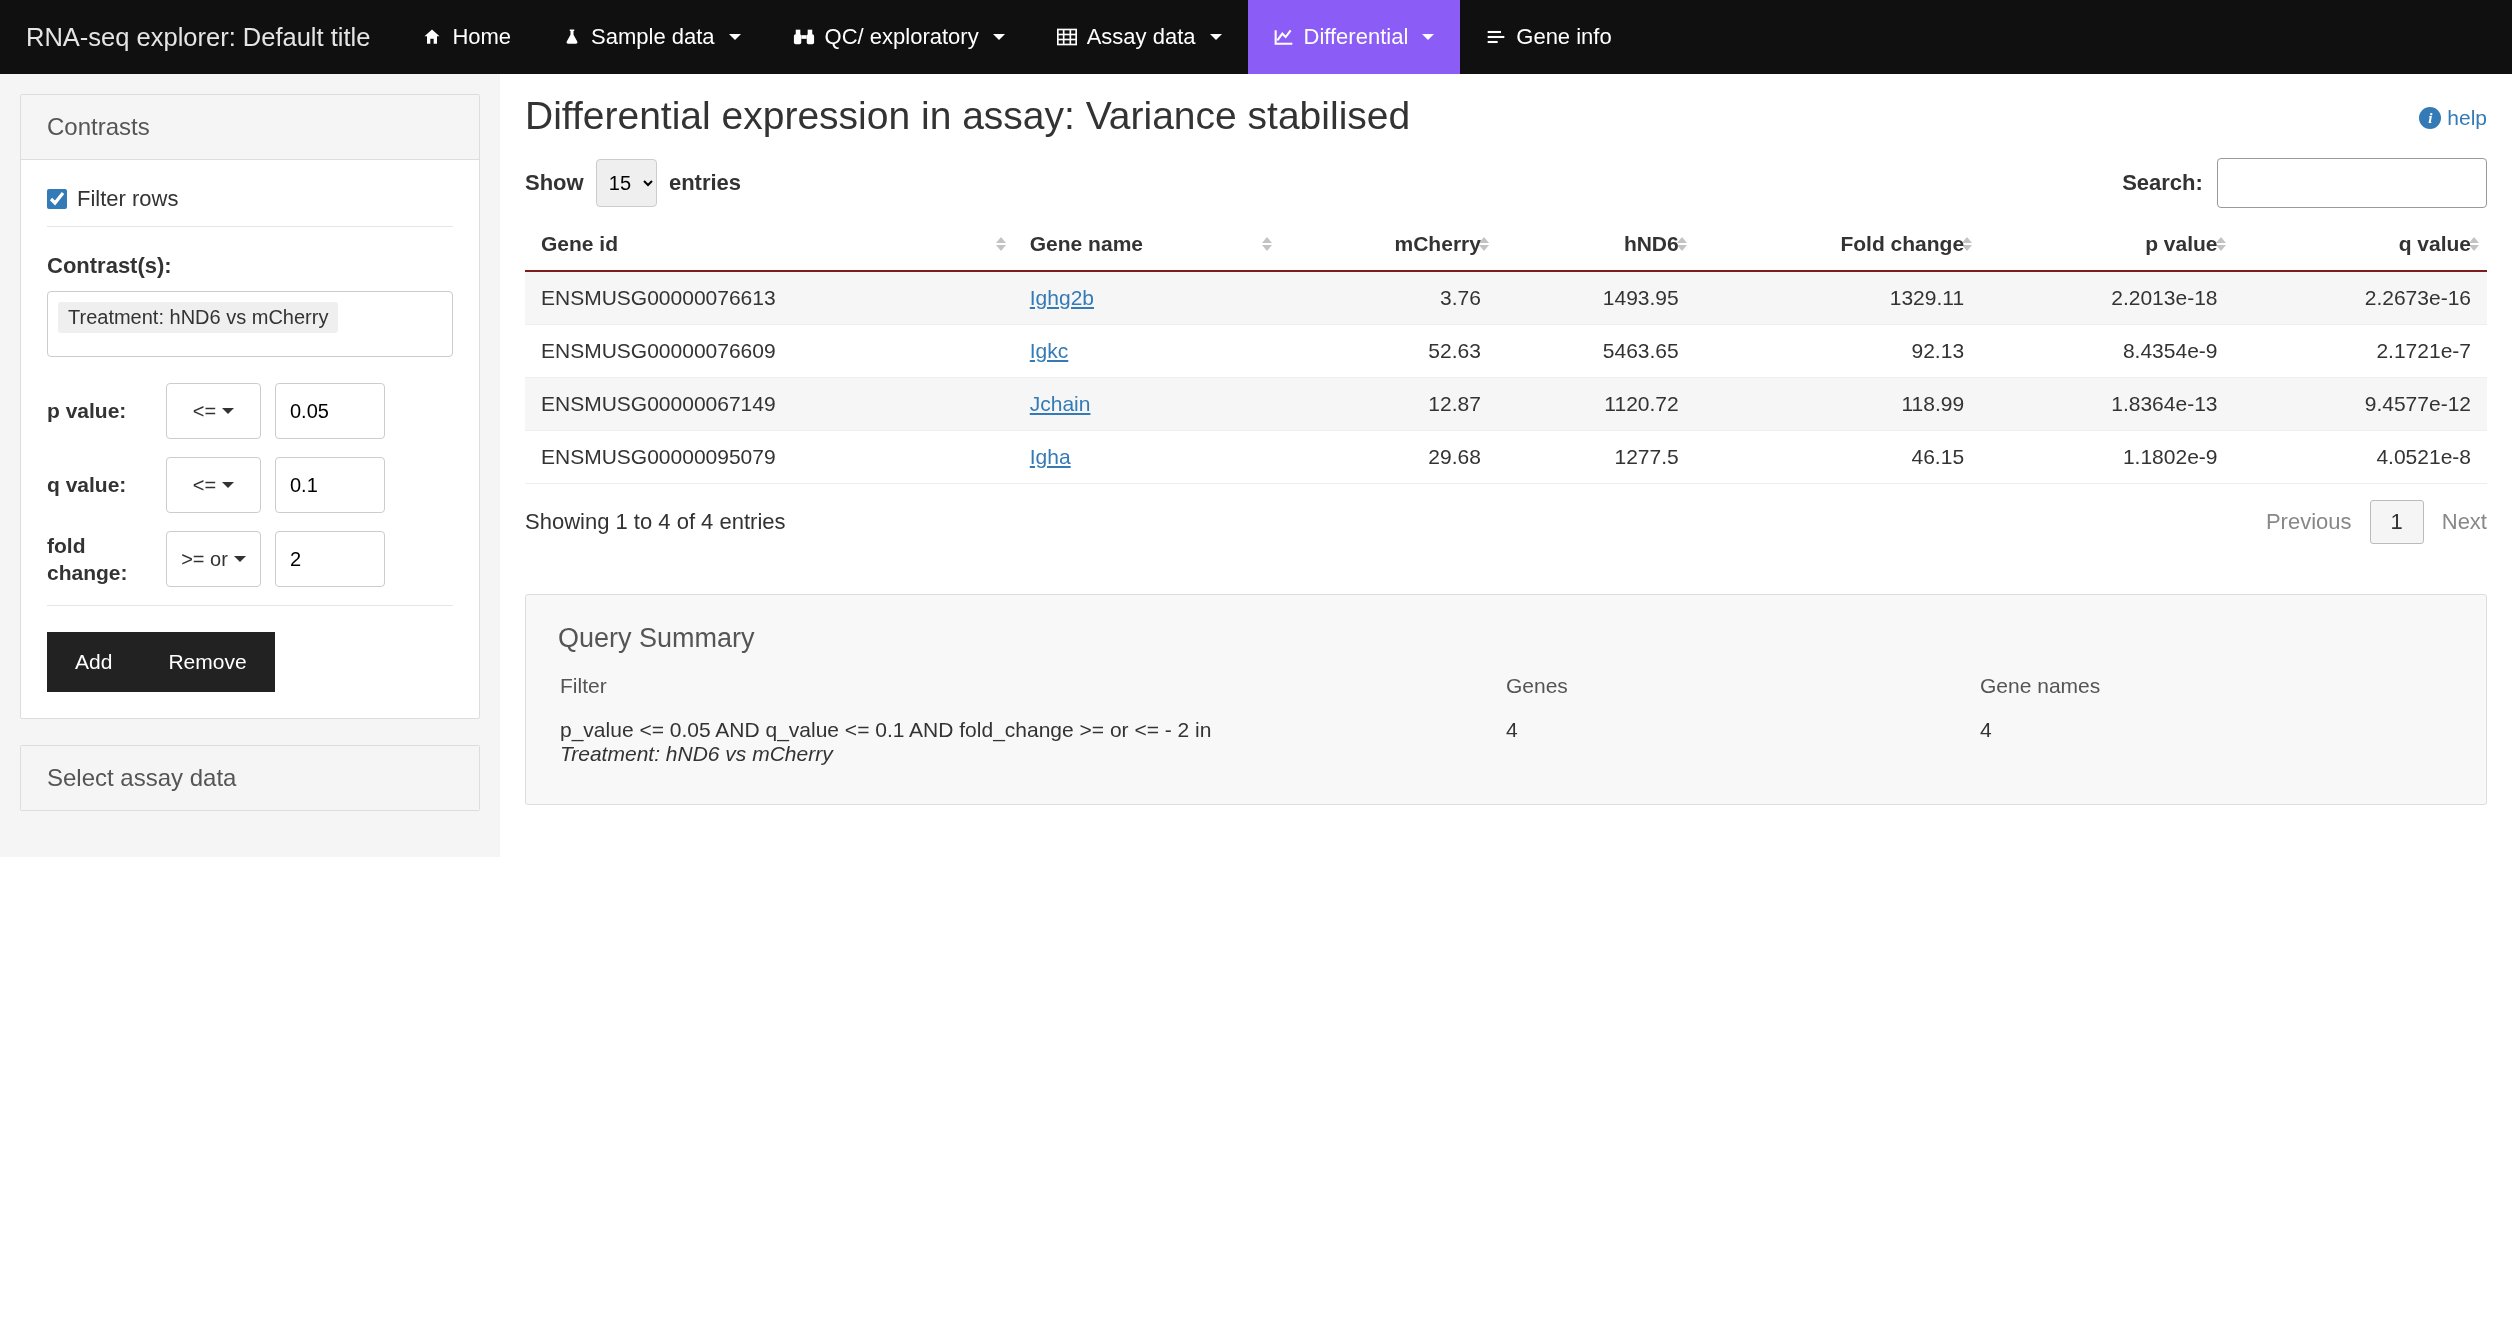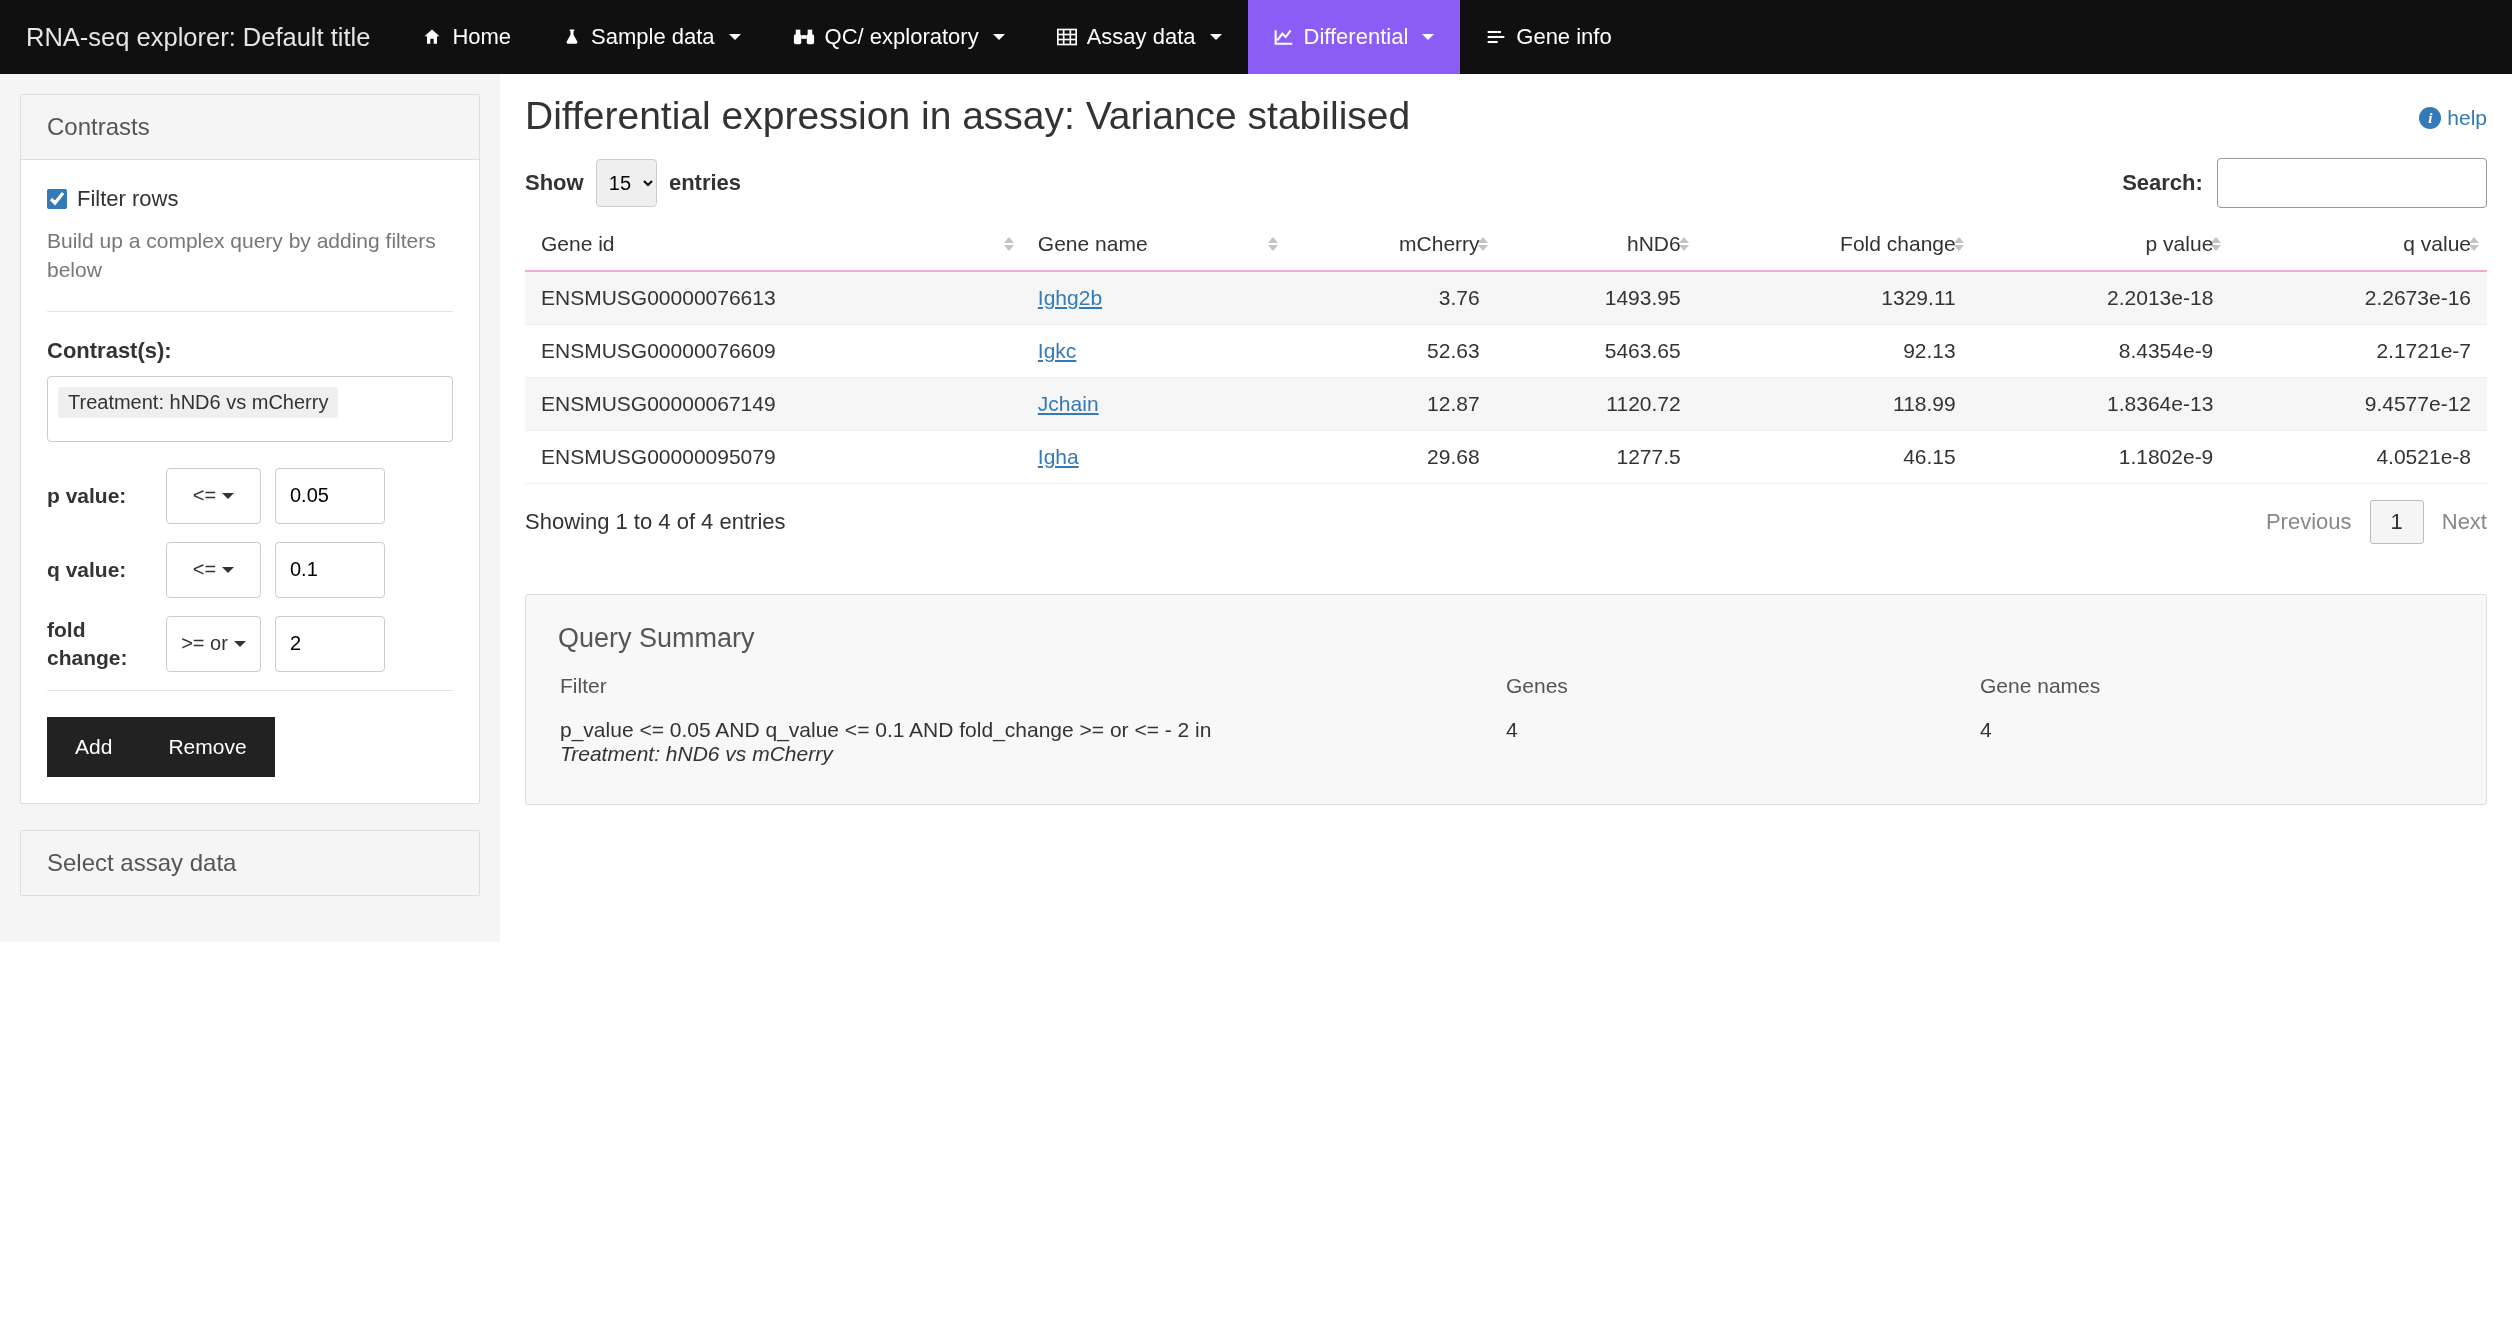--- a/index.html
+++ b/index.html
@@ -43,21 +43,21 @@
 h2.page-title { font-size: 39px; font-weight: 400; color: #333; margin-bottom: 20px; }
 
 .help-link { float: right; color: #337ab7; font-size: 21px; display: inline-flex; align-items: center; gap: 6px; margin-top: 12px; }
 .info-icon { width: 22px; height: 22px; border-radius: 50%; background: #337ab7; color: #fff; display: inline-flex; align-items: center; justify-content: center; font-size: 15px; font-weight: 700; font-style: italic; font-family: Georgia, serif; }
 
 .dt-controls { display: flex; justify-content: space-between; align-items: center; margin-bottom: 10px; font-size: 22px; }
 .dt-length select { height: 48px; border: 1px solid #ccc; border-radius: 4px; font-size: 20px; padding: 0 8px; margin: 0 6px; }
 .dt-search input { height: 50px; width: 270px; border: 1px solid #999; border-radius: 4px; margin-left: 8px; padding: 0 10px; font-size: 20px; }
 
 table.data { width: 100%; border-collapse: collapse; font-size: 21px; }
-table.data thead th { text-align: left; padding: 14px 16px; border-bottom: 2px solid #f9a8d4; font-weight: 400; position: relative; }
+table.data thead th { text-align: left; padding: 14px 16px; border-bottom: 2px solid #7f1d1d; font-weight: 700; position: relative; }
 table.data thead th.right { text-align: right; }
 table.data tbody td { padding: 14px 16px; border-bottom: 1px solid #eee; }
 table.data tbody td.right { text-align: right; }
 table.data tbody tr:nth-child(odd) { background: #f6f6f6; }
 table.data a { color: #337ab7; text-decoration: underline; }
 .sort-arrows { position: absolute; right: 8px; top: 50%; transform: translateY(-50%); display: flex; flex-direction: column; gap: 2px; opacity: 0.35; }
 .sort-arrows .up { width: 0; height: 0; border-left: 5px solid transparent; border-right: 5px solid transparent; border-bottom: 6px solid #555; }
 .sort-arrows .down { width: 0; height: 0; border-left: 5px solid transparent; border-right: 5px solid transparent; border-top: 6px solid #555; }
 
 .dt-footer { display: flex; justify-content: space-between; align-items: center; margin-top: 16px; font-size: 22px; }
@@ -145,21 +145,20 @@
 <div class="body-wrap">
   <div class="sidebar">
 
     <div class="panel">
       <div class="panel-heading">Contrasts</div>
       <div class="panel-body">
         <label class="checkbox-row">
           <input type="checkbox" checked="" style="">
           <span>Filter rows</span>
         </label>
-        <p class="help-text">Build up a complex query by adding filters below</p>
         <hr class="sep">
         <span class="label-bold">Contrast(s):</span>
         <div class="select-box">
           <span class="select-tag">Treatment: hND6 vs mCherry</span>
         </div>
 
         <div class="filter-row">
             <div class="filter-label">p value:</div>
             <div class="select-small">
               <span>&lt;=</span>

